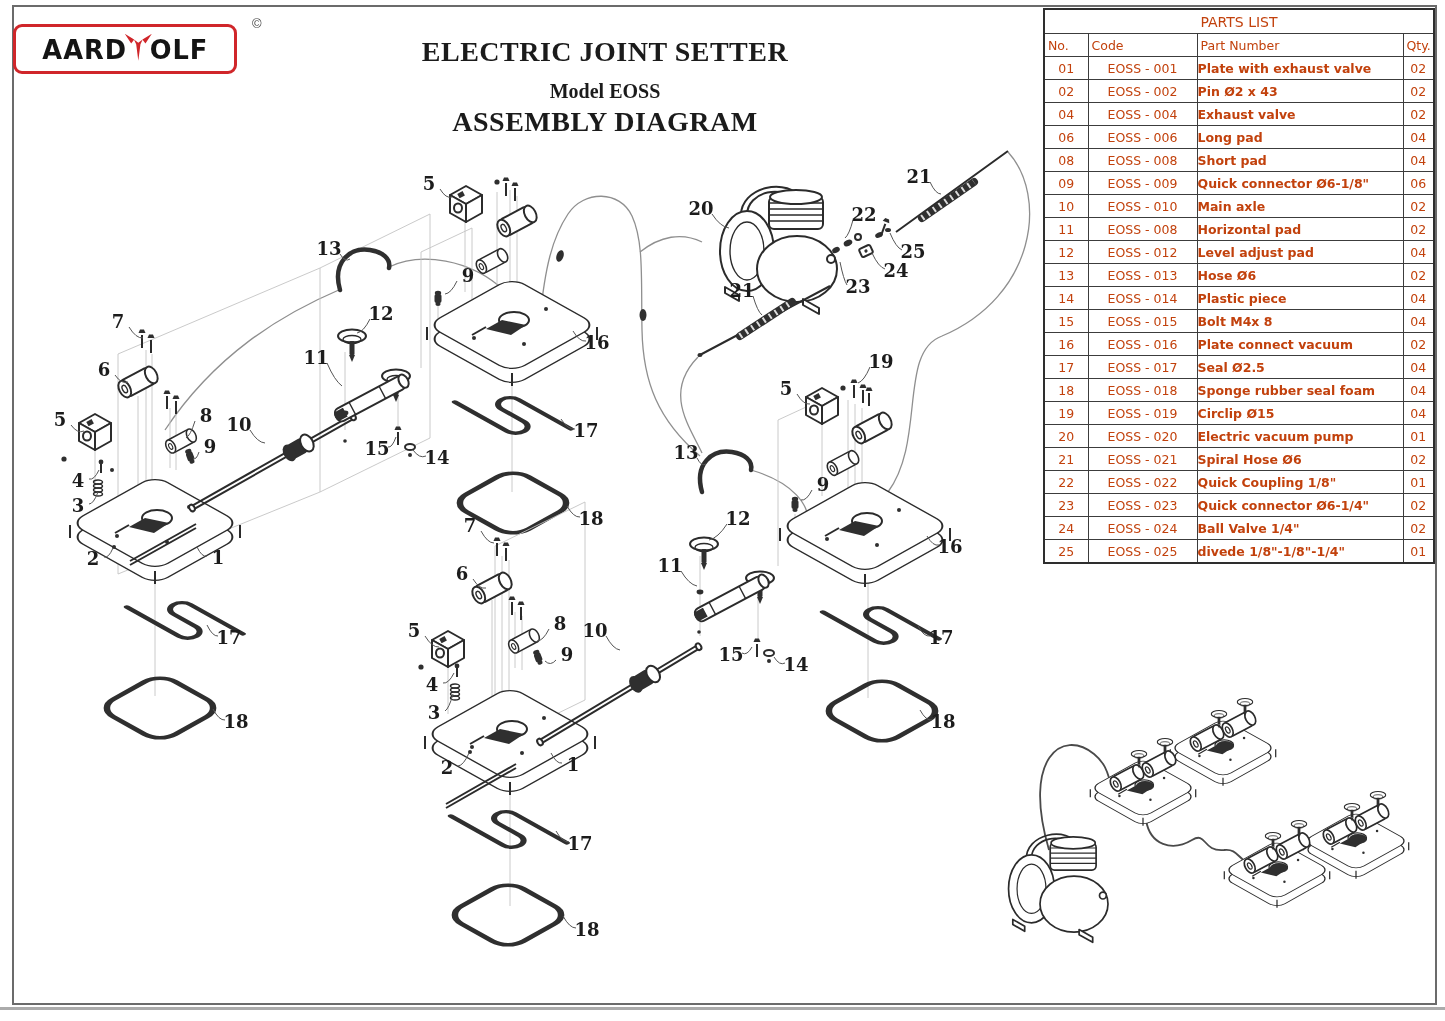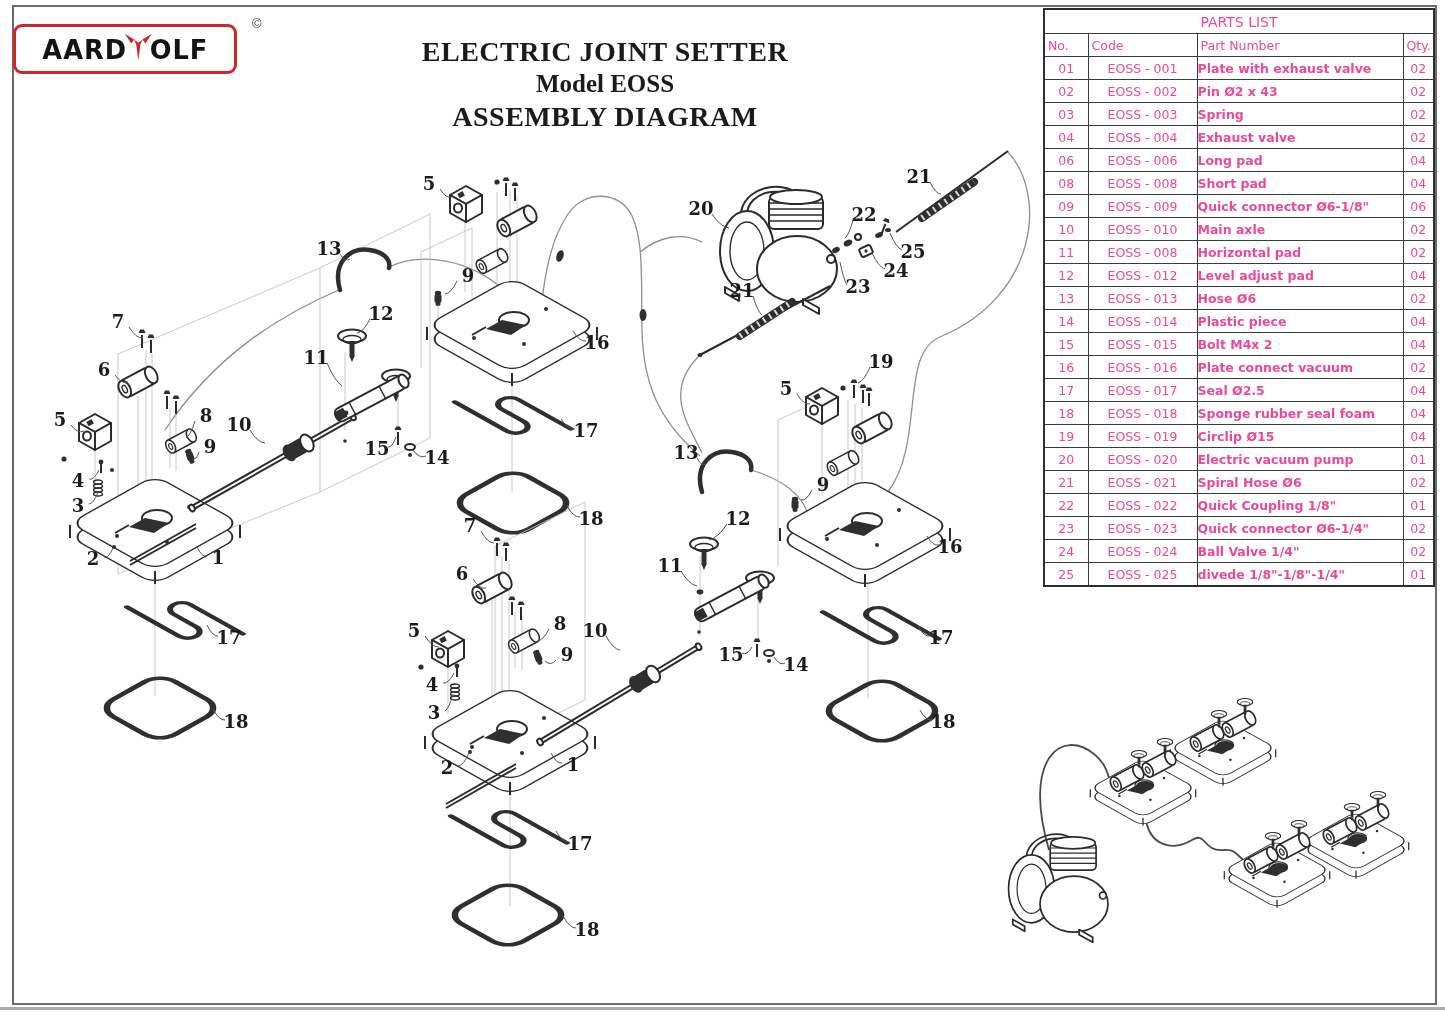--- a/index.html
+++ b/index.html
@@ -13,27 +13,27 @@
             border-radius:9px;background:#fff;display:flex;align-items:center;justify-content:center;}
   .logo-text{font-family:"DejaVu Sans",sans-serif;font-weight:bold;font-size:27px;color:#141414;
              display:flex;align-items:center;letter-spacing:1px;transform:scaleX(.95);}
   .logo-text svg{margin:0 -3px 2px -3px;}
   .logo-copy{position:absolute;left:252px;top:16px;font-size:13px;color:#444;}
 
   
   .title{position:absolute;left:398px;top:18px;width:414px;text-align:center;
          font-family:"Liberation Serif",serif;font-weight:bold;color:#1b1b1b;}
   .title .t1{font-size:28px;letter-spacing:.5px;margin-top:18px;}
-  .title .t2{font-size:25px;margin-top:2px;}
+  .title .t2{font-size:20px;margin-top:12px;}
   .title .t3{font-size:28px;margin-top:3px;letter-spacing:.5px;text-align:center;}
 
   
   table.parts{position:absolute;left:1043px;top:8px;width:390px;border-collapse:collapse;
               table-layout:fixed;background:#fff;font-family:"DejaVu Sans",sans-serif;
-              font-size:12.5px;color:#ec4899;}
+              font-size:12.5px;color:#c2410c;}
   table.parts th,table.parts td{border:1px solid #3c3c3c;padding:0 3px;height:22px;
               overflow:hidden;white-space:nowrap;}
   table.parts .tbl-title{font-size:14px;text-align:center;font-weight:normal;height:23px;}
   table.parts th{font-weight:normal;text-align:left;}
   table.parts td.c0,table.parts td.c1,table.parts td.c3{text-align:center;}
   table.parts td.c2{text-align:left;padding-left:0;font-weight:bold;}
   table.parts{border:2px solid #2e2e2e;}
 
   
   svg.diagram{position:absolute;left:0;top:0;}
@@ -100,26 +100,20 @@
           <td class="c2">Plate with exhaust valve</td>
           <td class="c3">02</td>
         </tr>
         <tr>
           <td class="c0">02</td>
           <td class="c1">EOSS - 002</td>
           <td class="c2">Pin Ø2 x 43</td>
           <td class="c3">02</td>
         </tr>
         <tr>
-          <td class="c0">03</td>
-          <td class="c1">EOSS - 003</td>
-          <td class="c2">Spring</td>
-          <td class="c3">02</td>
-        </tr>
-        <tr>
           <td class="c0">04</td>
           <td class="c1">EOSS - 004</td>
           <td class="c2">Exhaust valve</td>
           <td class="c3">02</td>
         </tr>
         <tr>
           <td class="c0">06</td>
           <td class="c1">EOSS - 006</td>
           <td class="c2">Long pad</td>
           <td class="c3">04</td>
@@ -162,21 +156,21 @@
         </tr>
         <tr>
           <td class="c0">14</td>
           <td class="c1">EOSS - 014</td>
           <td class="c2">Plastic piece</td>
           <td class="c3">04</td>
         </tr>
         <tr>
           <td class="c0">15</td>
           <td class="c1">EOSS - 015</td>
-          <td class="c2">Bolt M4x 2</td>
+          <td class="c2">Bolt M4x 8</td>
           <td class="c3">04</td>
         </tr>
         <tr>
           <td class="c0">16</td>
           <td class="c1">EOSS - 016</td>
           <td class="c2">Plate connect vacuum</td>
           <td class="c3">02</td>
         </tr>
         <tr>
           <td class="c0">17</td>

